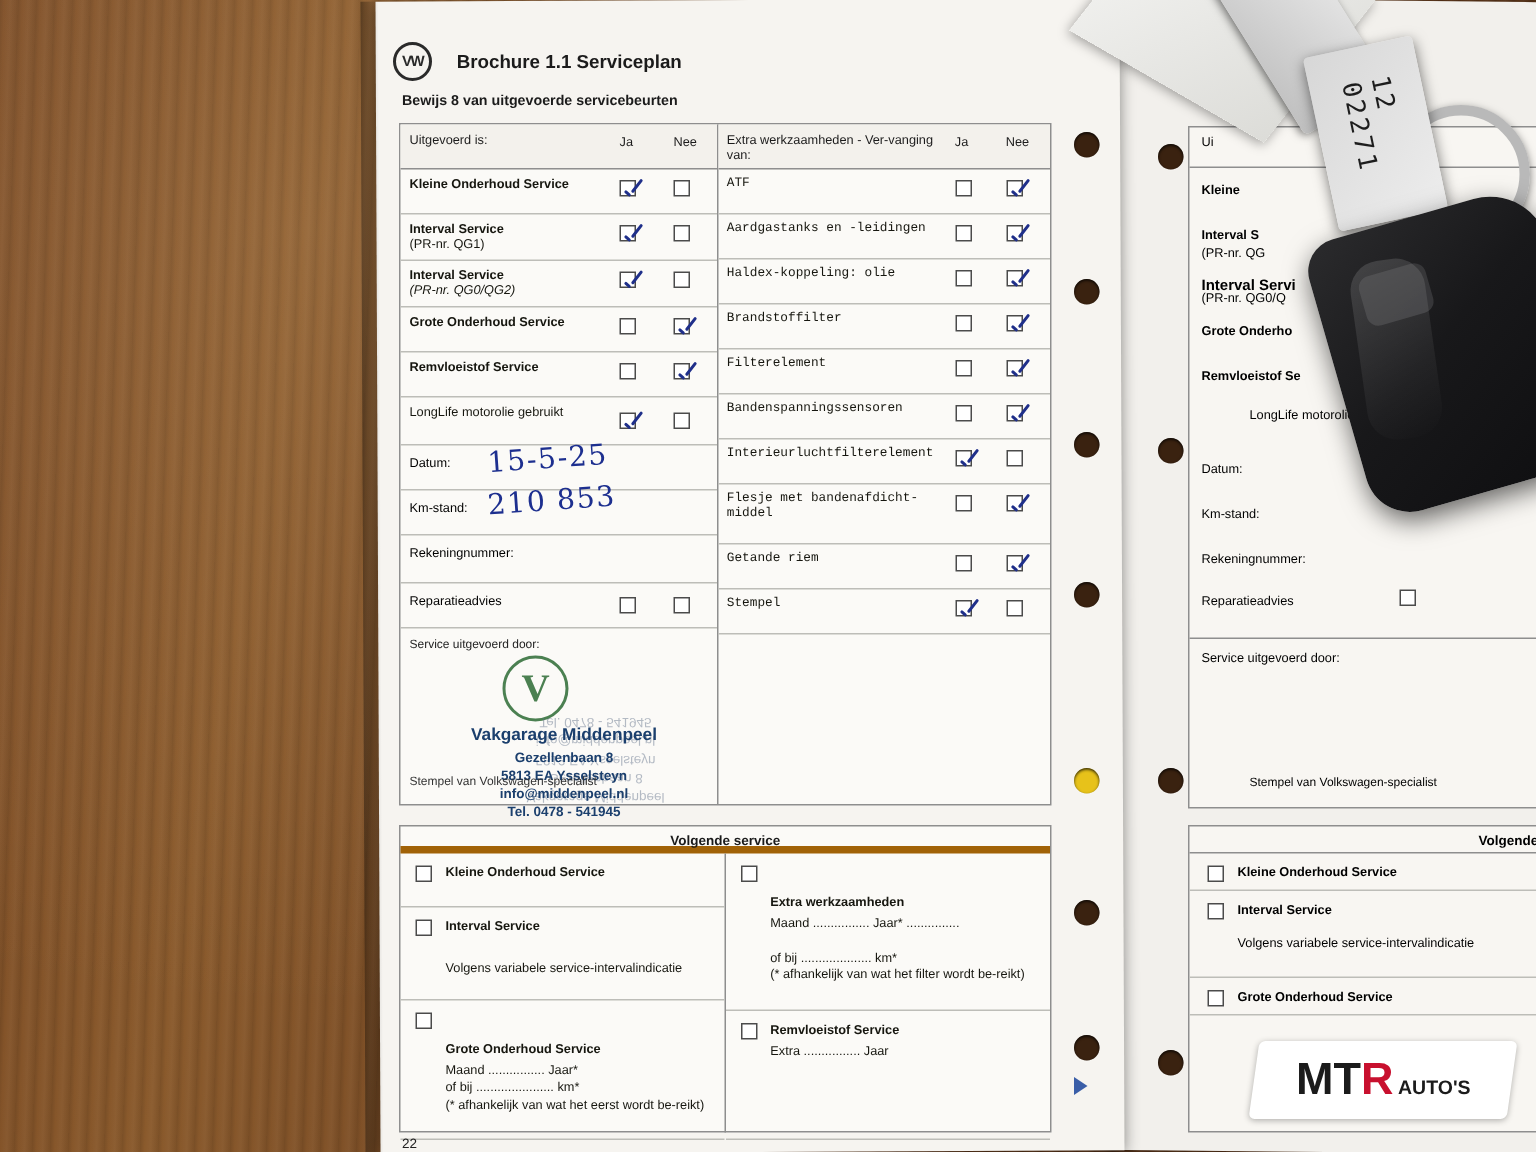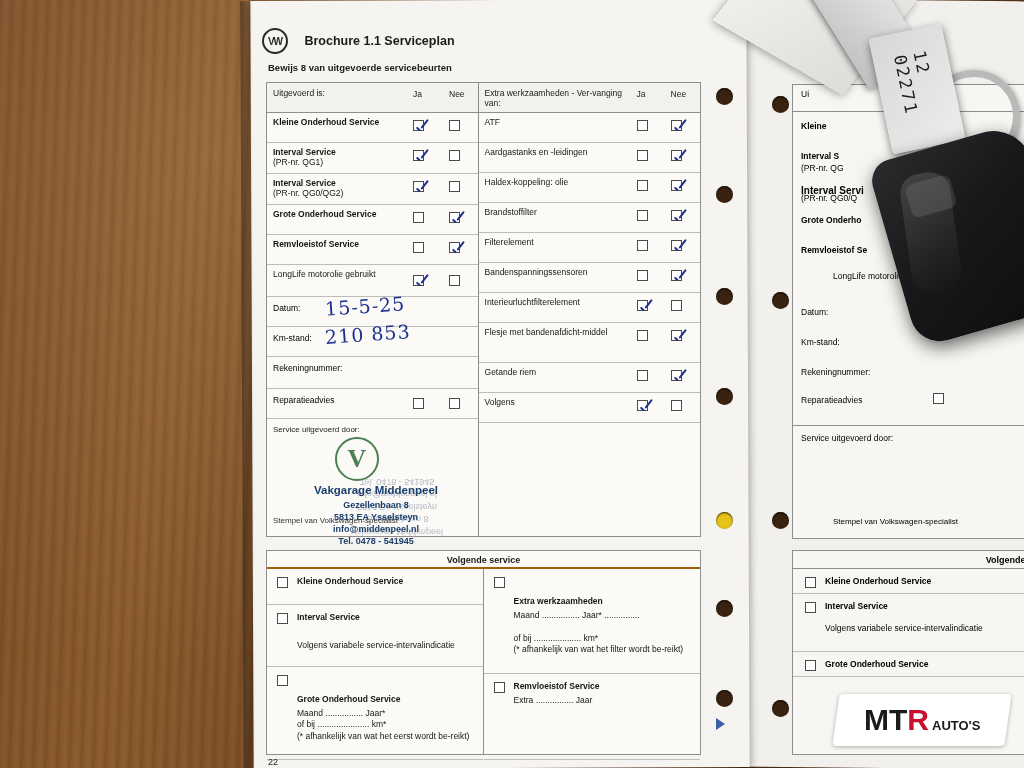--- a/index.html
+++ b/index.html
@@ -87,21 +87,21 @@
   .hdr-ja  { position:absolute; left:146px; top:6px; font-size:8.5px; color:#1b1b1b;}
   .hdr-nee { position:absolute; left:182px; top:6px; font-size:8.5px; color:#1b1b1b;}
   .col-right .hdr-ja  { left:158px; }
   .col-right .hdr-nee { left:192px; }
 
   .row {
     position:relative; border-bottom:1px solid #bdbdb8;
     font-size:8.5px; color:#16160f; padding:4px 6px; min-height:30px;
   }
   .row .lbl { display:block; width:136px; line-height:1.2; }
-  .col-right .row .lbl { width:146px; }
+  .col-right .row .lbl { width:146px;font-family:Liberation Mono, monospace; }
   .row.strong .lbl { font-weight:bold; }
 
   .box {
     position:absolute; width:11px; height:11px; border:1px solid #4b4b4b; background:#fff;
   }
   .bx-ja  { left:146px; top:7px; }
   .bx-nee { left:182px; top:7px; }
   .col-right .bx-ja  { left:158px; }
   .col-right .bx-nee { left:192px; }
 
@@ -148,21 +148,21 @@
     color:#5d6d86; font-size:9px; line-height:1.4; transform:scaleY(-1); opacity:0.45;
   }
   .bottom-note { position:absolute; left:6px; bottom:6px; font-size:8px; color:#333;}
 
   
   #next-table {
     position:absolute; left:266px; top:550px; width:435px; height:205px;
     border:1px solid #8e8e8e; background:#fbfaf7;
   }
   #next-title {
-    height:18px; border-bottom:2px solid #a16207; text-align:center;
+    height:18px; border-bottom:5px solid #a16207; text-align:center;
     font-size:9px; font-weight:bold; padding-top:4px; color:#1b1b1b;
   }
   #next-body { display:flex; height:186px; }
   .next-col { width:50%; position:relative; }
   .next-col.left { border-right:1px solid #8e8e8e; }
   .next-cell { position:relative; border-bottom:1px solid #bdbdb8; padding:7px 7px 7px 30px; font-size:8.5px; color:#16160f;}
   .next-cell .cb { position:absolute; left:10px; top:8px; width:11px; height:11px; border:1px solid #4b4b4b; background:#fff;}
   .next-cell b { font-weight:bold; }
   .next-cell .sub { display:block; margin-top:4px; line-height:1.35; }
 
@@ -323,21 +323,21 @@
       <span class="lbl">Interval Service</span>
       <span class="lbl" style="font-weight:normal;">(PR-nr. QG1)</span>
       <span class="box bx-ja">
           <span class="tick"></span>
         </span>
       <span class="box bx-nee"></span>
     </div>
 
     <div class="row strong" style="min-height:31px;">
       <span class="lbl">Interval Service</span>
-      <span class="lbl" style="font-weight:normal;">(PR-nr. QG0/QG2)</span>
+      <span class="lbl" style="font-weight:normal;font-style:italic;">(PR-nr. QG0/QG2)</span>
       <span class="box bx-ja">
           <span class="tick"></span>
         </span>
       <span class="box bx-nee"></span>
     </div>
 
     <div class="row strong">
       <span class="lbl">Grote Onderhoud Service</span>
       <span class="box bx-ja"></span>
       <span class="box bx-nee">
@@ -464,21 +464,21 @@
         </span>
     </div>
     <div class="row">
       <span class="lbl">Getande riem</span>
       <span class="box bx-ja"></span>
       <span class="box bx-nee">
           <span class="tick"></span>
         </span>
     </div>
     <div class="row">
-      <span class="lbl">Volgens</span>
+      <span class="lbl">Stempel</span>
       <span class="box bx-ja">
           <span class="tick"></span>
         </span>
       <span class="box bx-nee"></span>
     </div>
 
   </div>
 </div>
 
 <div id="next-table">

